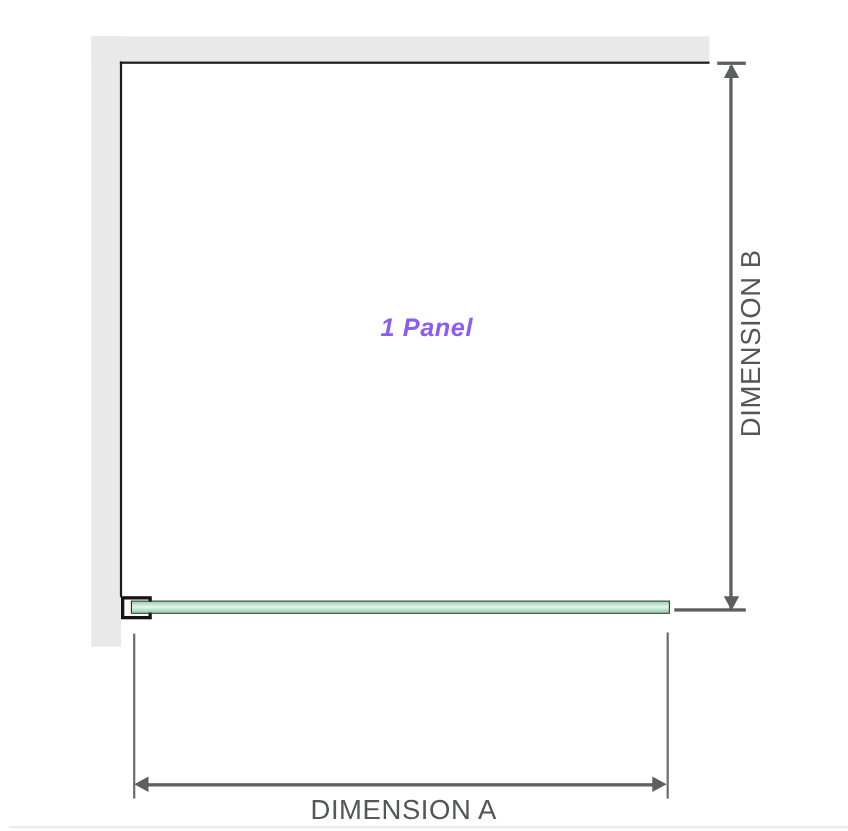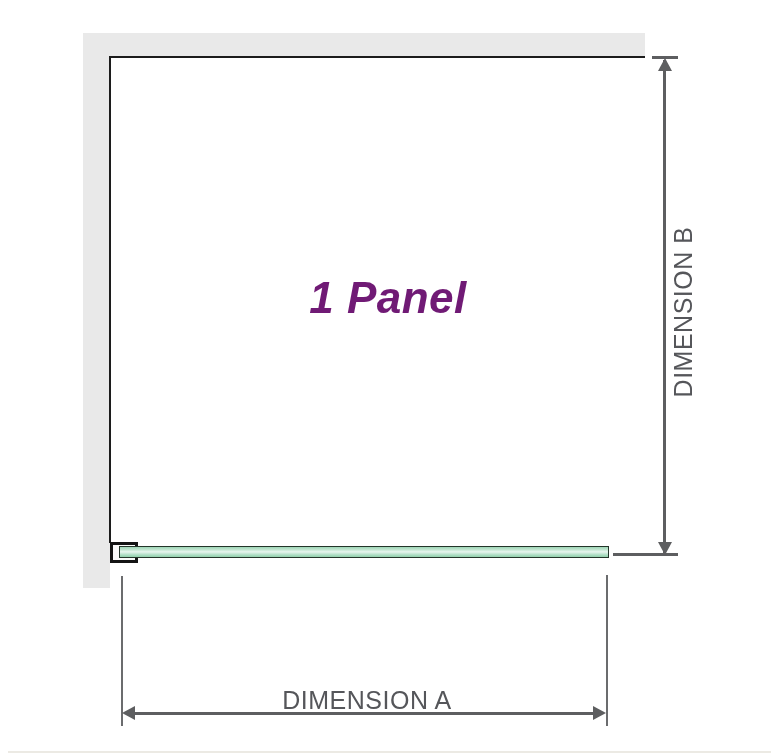--- a/index.html
+++ b/index.html
@@ -71,33 +71,33 @@
     left: 122px; top: 706px;
     border-top: 7px solid transparent; border-bottom: 7px solid transparent;
     border-right: 13px solid #5d5e60;
   }
   .dimA-arrow-right {
     left: 593px; top: 706px;
     border-top: 7px solid transparent; border-bottom: 7px solid transparent;
     border-left: 13px solid #5d5e60;
   }
   .dimA-label {
-    left: 367px; top: 700px;
+    left: 367px; top: 737px;
     transform: translate(-50%, -50%);
     white-space: nowrap;
     font-size: 25px; letter-spacing: 0.5px; color: #55565a;
   }
 
   
   .panel-label {
     left: 388px; top: 298px;
     transform: translate(-50%, -50%);
     white-space: nowrap;
-    font-size: 44px; font-style: italic; font-weight: 700;
-    letter-spacing: 0.5px; color: #701a75;
+    font-size: 23px; font-style: italic; font-weight: 700;
+    letter-spacing: 0.5px; color: #8b5cf6;
   }
 
   
   .bottom-faint-line { left: 8px; top: 751px; width: 763px; height: 2px; background: #eceae4; }
 </style>
 </head>
 <body>
 
 <div class="canvas">
 

